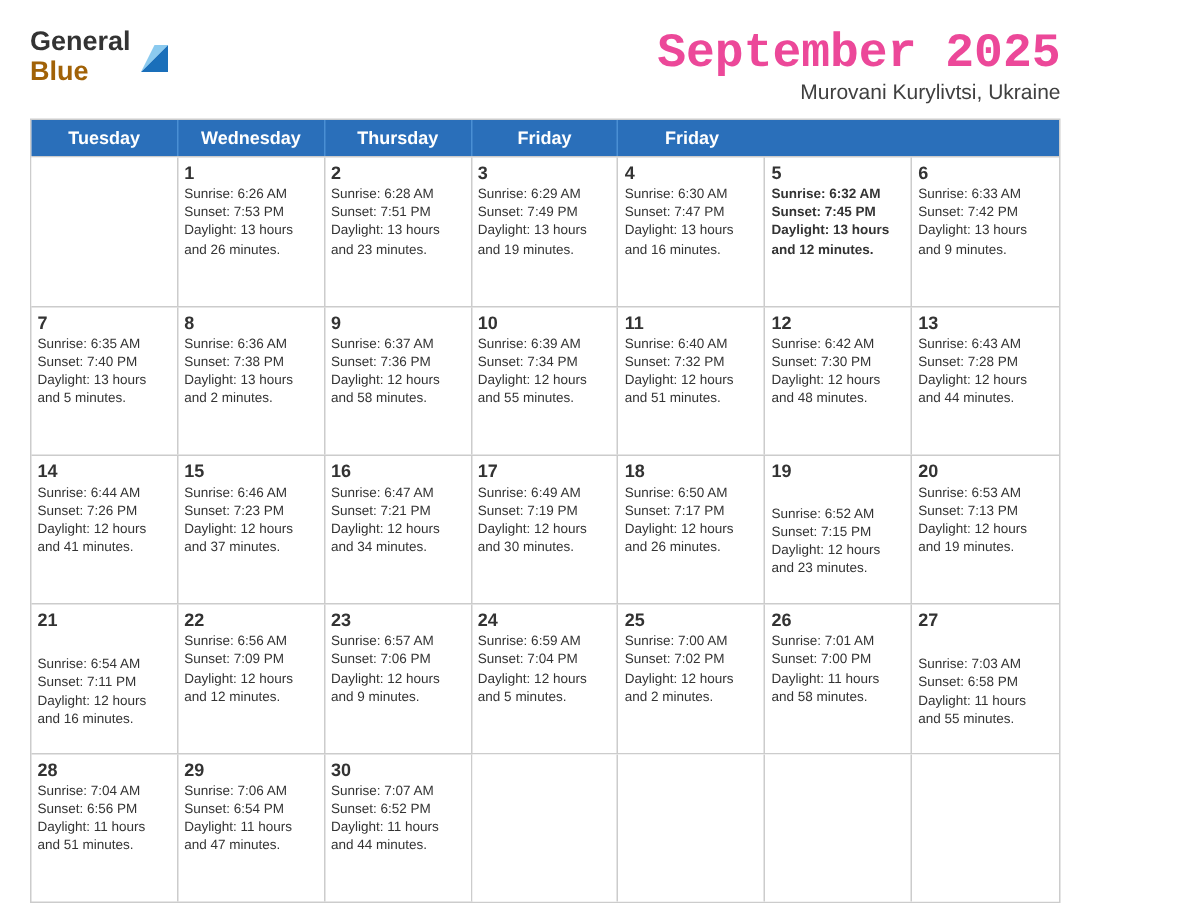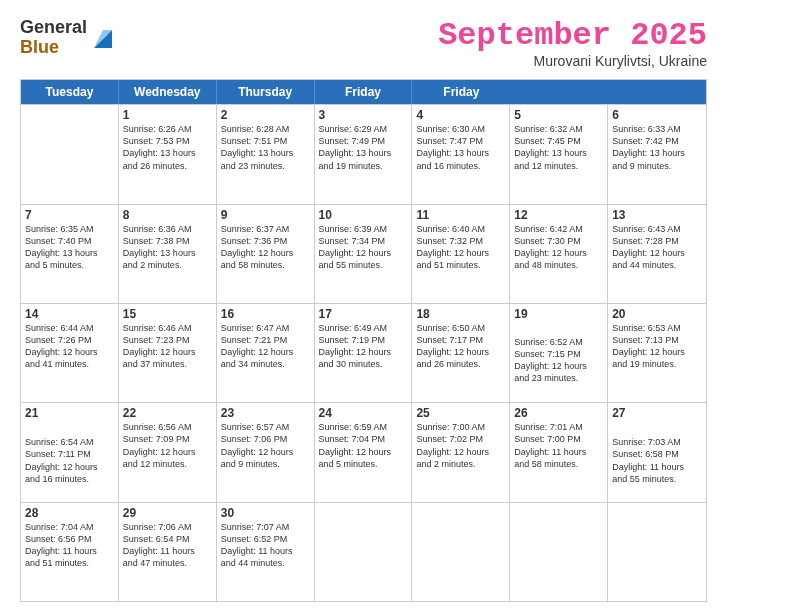--- a/index.html
+++ b/index.html
@@ -157,21 +157,21 @@
           </div>
           <div class="cal-cell">
             <span class="day-num">4</span>
             <div class="cell-info" style="white-space: pre-line;">Sunrise: 6:30 AM
 Sunset: 7:47 PM
 Daylight: 13 hours
 and 16 minutes.</div>
           </div>
           <div class="cal-cell">
             <span class="day-num">5</span>
-            <div class="cell-info" style="white-space: pre-line;">Sunrise: 6:32 AM
+            <div class="cell-info" style="white-space: pre-line; font-weight: bold;">Sunrise: 6:32 AM
 Sunset: 7:45 PM
 Daylight: 13 hours
 and 12 minutes.</div>
           </div>
           <div class="cal-cell">
             <span class="day-num">6</span>
             <div class="cell-info" style="white-space: pre-line;">Sunrise: 6:33 AM
 Sunset: 7:42 PM
 Daylight: 13 hours
 and 9 minutes.</div>

